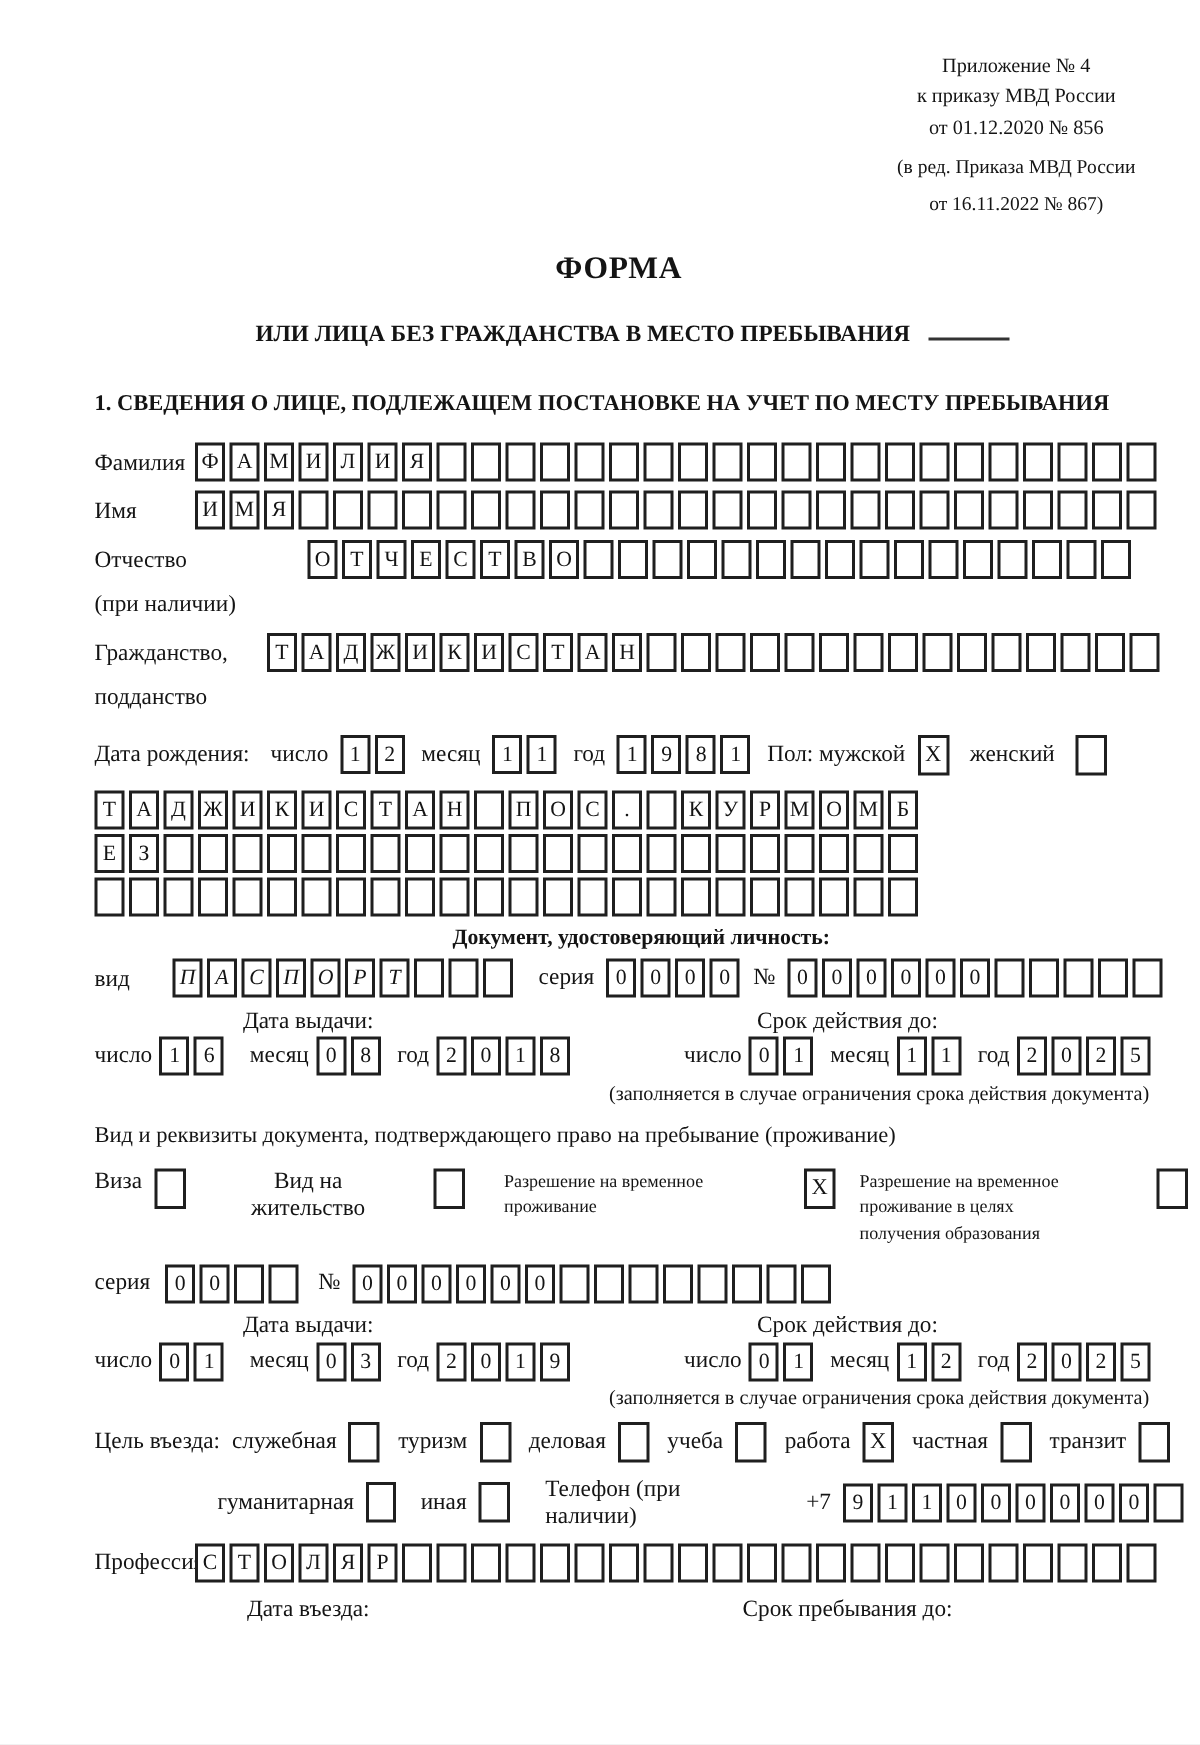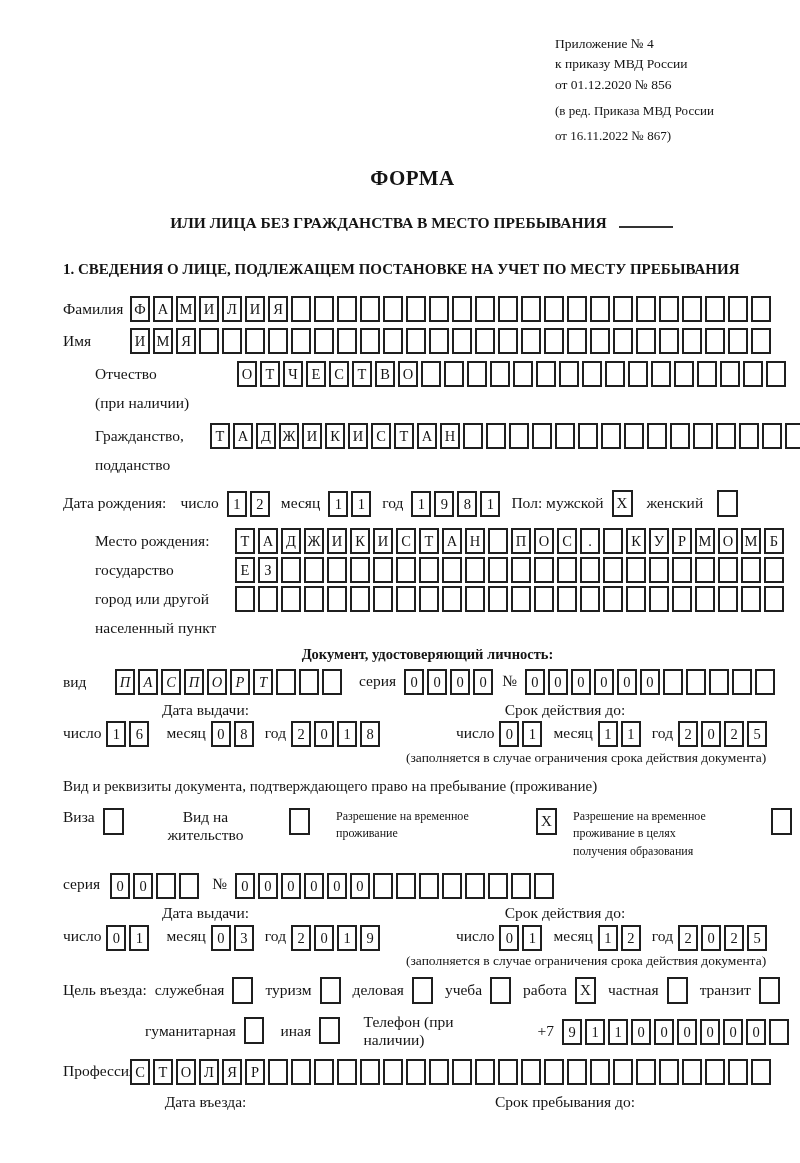--- a/index.html
+++ b/index.html
@@ -2,38 +2,38 @@
 <html><head>
 <meta charset="utf-8">
 <style>
   html,body { margin:0; padding:0; background:#e8e8e8; }
   .page {
     width:800px; height:1163px; background:#fff; color:#141414;
     font-family:"Liberation Serif", serif; font-size:15px;
     box-sizing:border-box; padding:34px 8px 0 63px; overflow:hidden;
     margin:0 auto; position:relative;
   }
-  .hdr { margin-left:492px; width:245px; font-size:13.5px; line-height:1.5; }
+  .hdr { margin-left:492px; width:245px; font-size:13.5px; line-height:1.5;text-align:center; }
   .hdr .sub { margin-top:6px; font-size:13px; }
   .forma { text-align:center; padding-right:30px; font-weight:bold; margin-top:20px; font-size:21px; letter-spacing:.5px; }
   .title { text-align:center; font-weight:bold; font-size:15.5px; line-height:1.55; margin-top:20px; margin-left:-12px; }
   .blank-line { display:inline-block; width:54px; border-bottom:2px solid #333; height:13px; margin-left:12px; }
   .sec { font-weight:bold; font-size:15px; margin-top:26px; }
 
   .cell {
     display:inline-block; width:20px; height:26px; box-sizing:border-box;
     border:2px solid #1f1f1f; margin-right:3px; text-align:center;
     font-size:14.5px; line-height:22px; vertical-align:middle; background:#fff;
   }
   .cells { white-space:nowrap; display:inline-block; line-height:29px; }
   .cb { display:inline-block; width:21px; height:27px; box-sizing:border-box;
     border:2px solid #1f1f1f; text-align:center; font-size:15px; line-height:23px; vertical-align:middle; }
 
   .row { display:flex; align-items:center; margin-top:3px; }
-  .mrow { display:flex; align-items:flex-start; margin-top:4px;margin-left:32px; }
+  .mrow { display:flex; align-items:flex-start; margin-top:4px; }
   .lblcol { flex:none; line-height:29px; font-size:15.5px; }
   .lbl { font-size:15.5px; }
   .stack .cells { display:block; }
 
   .center-h { text-align:center; font-size:15.5px; }
   .datepair { display:flex; margin-top:5px; align-items:flex-start; }
   .dp-left { width:375px; flex:none; }
   .dp-right { flex:1; }
   .dateline { display:flex; align-items:center; white-space:nowrap; }
   .dateline .lbl { margin-right:5px; }
@@ -98,26 +98,20 @@
     <span class="cells g8"><span class="cell">1</span><span class="cell">1</span></span>
     <span class="lbl g8">год</span>
     <span class="cells g8"><span class="cell">1</span><span class="cell">9</span><span class="cell">8</span><span class="cell">1</span></span>
     <span class="lbl g8">Пол: мужской</span>
     <span class="cb g14">X</span>
     <span class="lbl g14">женский</span>
     <span class="cb"></span>
   </div>
 
   <div class="mrow stack" style="margin-top:8px;">
-    <span class="lblcol" style="width:140px;">
-      <span>Место рождения:</span><br>
-      <span>государство</span><br>
-      <span>город или другой</span><br>
-      <span>населенный пункт</span>
-    </span>
     <span>
       <span class="cells"><span class="cell">Т</span><span class="cell">А</span><span class="cell">Д</span><span class="cell">Ж</span><span class="cell">И</span><span class="cell">К</span><span class="cell">И</span><span class="cell">С</span><span class="cell">Т</span><span class="cell">А</span><span class="cell">Н</span><span class="cell"></span><span class="cell">П</span><span class="cell">О</span><span class="cell">С</span><span class="cell">.</span><span class="cell"></span><span class="cell">К</span><span class="cell">У</span><span class="cell">Р</span><span class="cell">М</span><span class="cell">О</span><span class="cell">М</span><span class="cell">Б</span></span>
       <span class="cells"><span class="cell">Е</span><span class="cell">З</span><span class="cell"></span><span class="cell"></span><span class="cell"></span><span class="cell"></span><span class="cell"></span><span class="cell"></span><span class="cell"></span><span class="cell"></span><span class="cell"></span><span class="cell"></span><span class="cell"></span><span class="cell"></span><span class="cell"></span><span class="cell"></span><span class="cell"></span><span class="cell"></span><span class="cell"></span><span class="cell"></span><span class="cell"></span><span class="cell"></span><span class="cell"></span><span class="cell"></span></span>
       <span class="cells"><span class="cell"></span><span class="cell"></span><span class="cell"></span><span class="cell"></span><span class="cell"></span><span class="cell"></span><span class="cell"></span><span class="cell"></span><span class="cell"></span><span class="cell"></span><span class="cell"></span><span class="cell"></span><span class="cell"></span><span class="cell"></span><span class="cell"></span><span class="cell"></span><span class="cell"></span><span class="cell"></span><span class="cell"></span><span class="cell"></span><span class="cell"></span><span class="cell"></span><span class="cell"></span><span class="cell"></span></span>
     </span>
   </div>
 
   <div class="center-h" style="font-weight:bold; font-size:14.5px; margin-top:4px;">Документ, удостоверяющий личность:</div>
 
   <div class="row" style="margin-top:4px;">

